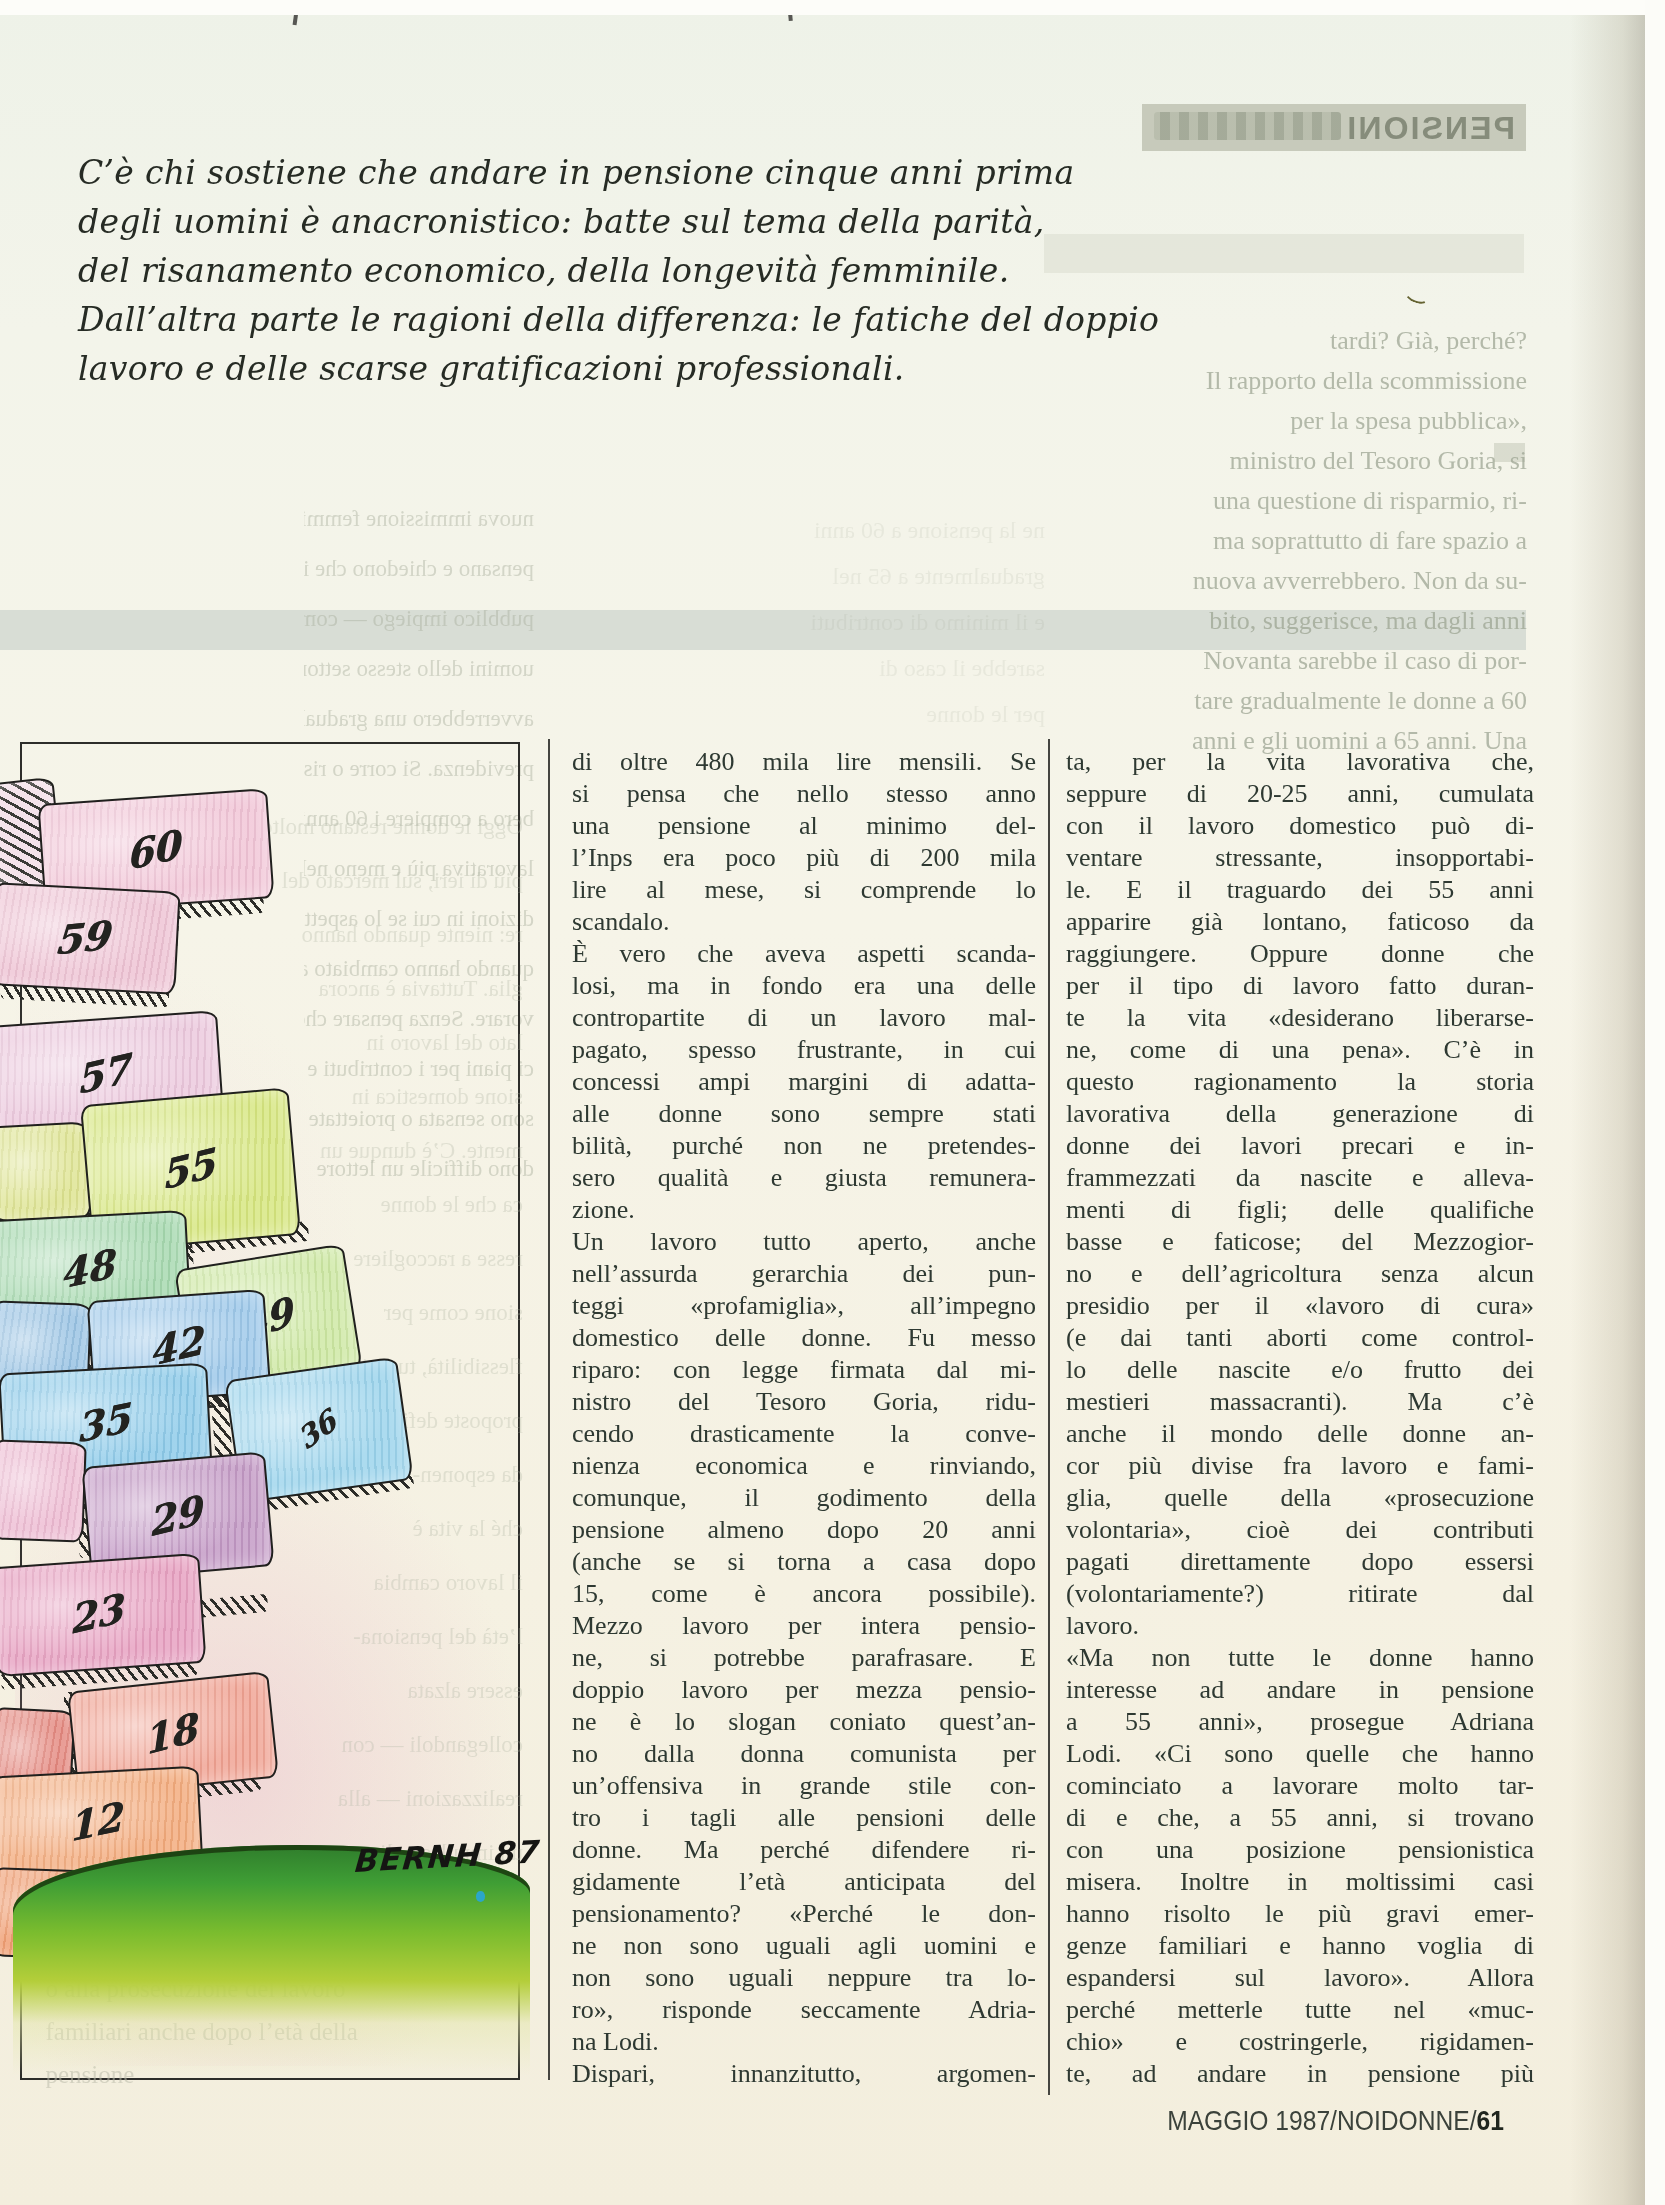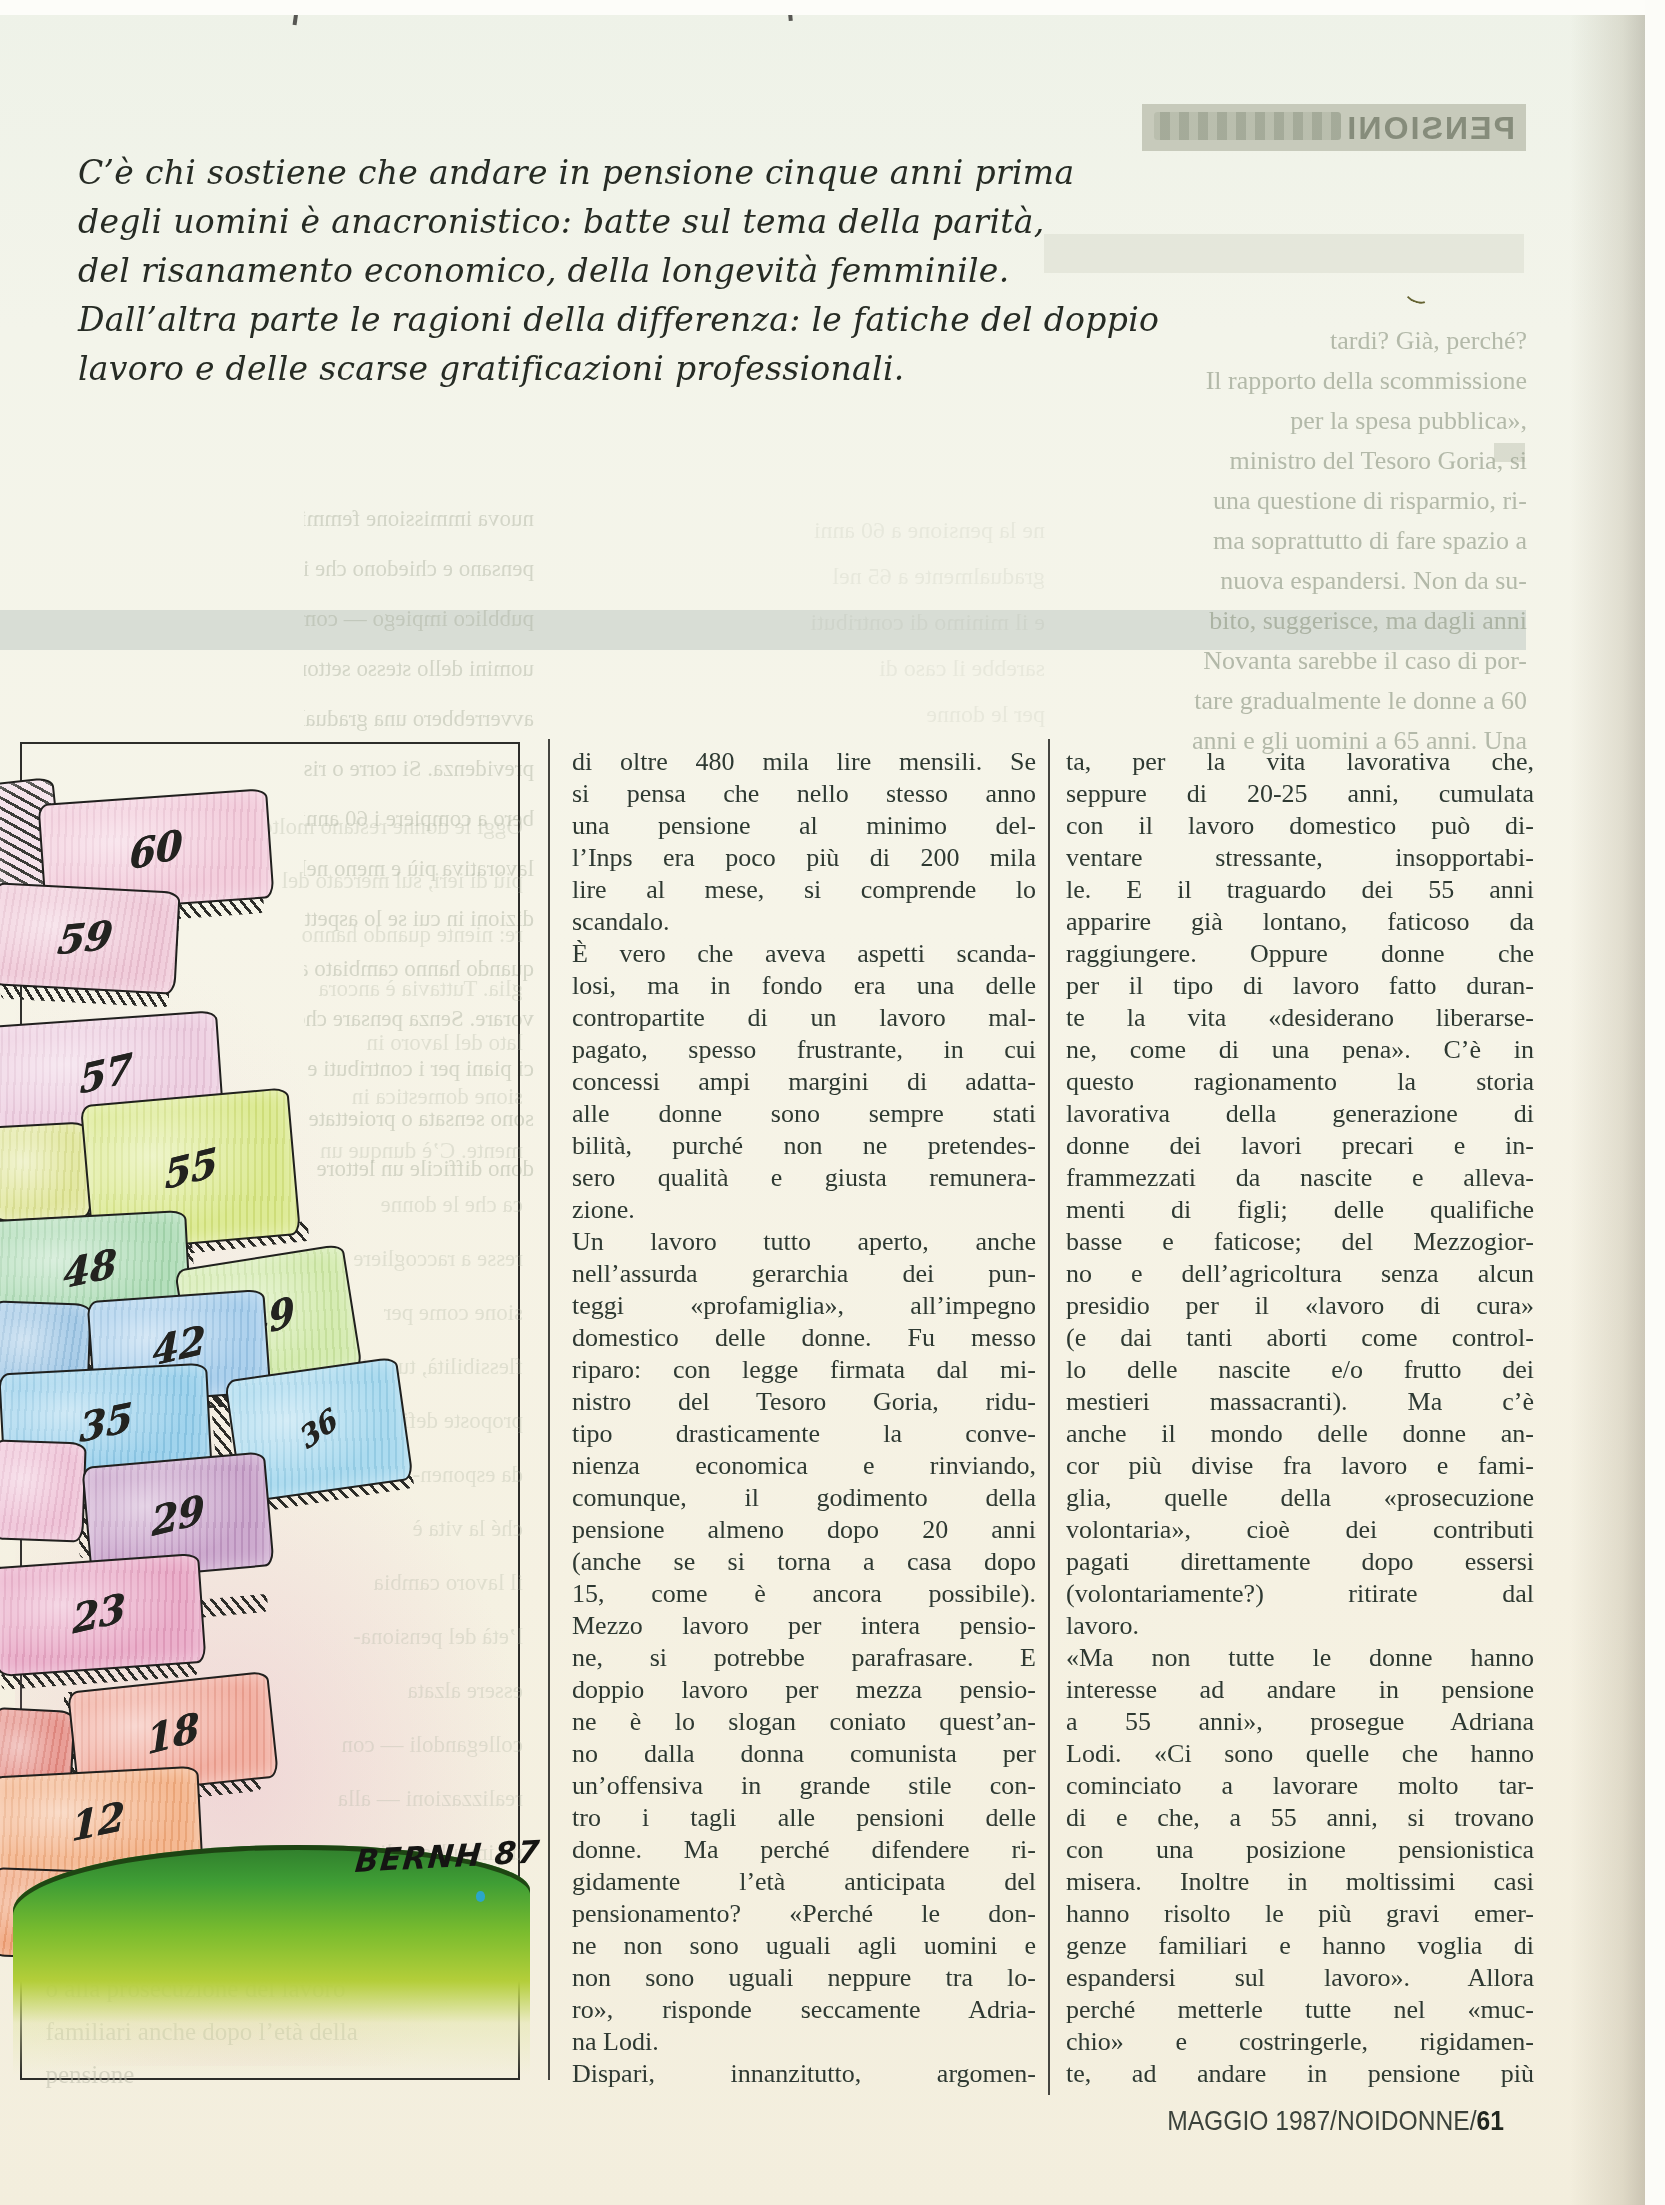--- a/index.html
+++ b/index.html
@@ -114,21 +114,21 @@
       <div class="gl">sarebbe il caso di</div>
       <div class="gl">per le donne</div>
     </div>
   <div class="ghost ghost-right">
       <div class="gl">tardi? Già, perché?</div>
       <div class="gl">Il rapporto della scommissione</div>
       <div class="gl">per la spesa pubblica»,</div>
       <div class="gl">ministro del Tesoro Goria, si</div>
       <div class="gl">una questione di risparmio, ri-</div>
       <div class="gl">ma soprattutto di fare spazio a</div>
-      <div class="gl">nuova espandersi. Non da su-</div>
+      <div class="gl">nuova avverrebbero. Non da su-</div>
       <div class="gl">bito, suggerisce, ma dagli anni</div>
       <div class="gl">Novanta sarebbe il caso di por-</div>
       <div class="gl">tare gradualmente le donne a 60</div>
       <div class="gl">anni e gli uomini a 65 anni. Una</div>
     </div>
 
   <div class="intro">
       <div class="il">C’è chi sostiene che andare in pensione cinque anni prima</div>
       <div class="il">degli uomini è anacronistico: batte sul tema della parità,</div>
       <div class="il">del risanamento economico, della longevità femminile.</div>
@@ -260,21 +260,21 @@
       <div class="cl">alle donne sono sempre stati</div>
       <div class="cl">bilità, purché non ne pretendes-</div>
       <div class="cl">sero qualità e giusta remunera-</div>
       <div class="cl cl-end">zione.</div>
       <div class="cl">Un lavoro tutto aperto, anche</div>
       <div class="cl">nell’assurda gerarchia dei pun-</div>
       <div class="cl">teggi «profamiglia», all’impegno</div>
       <div class="cl">domestico delle donne. Fu messo</div>
       <div class="cl">riparo: con legge firmata dal mi-</div>
       <div class="cl">nistro del Tesoro Goria, ridu-</div>
-      <div class="cl">tipo drasticamente la conve-</div>
+      <div class="cl">cendo drasticamente la conve-</div>
       <div class="cl">nienza economica e rinviando,</div>
       <div class="cl">comunque, il godimento della</div>
       <div class="cl">pensione almeno dopo 20 anni</div>
       <div class="cl">(anche se si torna a casa dopo</div>
       <div class="cl">15, come è ancora possibile).</div>
       <div class="cl">Mezzo lavoro per intera pensio-</div>
       <div class="cl">ne, si potrebbe parafrasare. E</div>
       <div class="cl">doppio lavoro per mezza pensio-</div>
       <div class="cl">ne è lo slogan coniato quest’an-</div>
       <div class="cl">no dalla donna comunista per</div>

